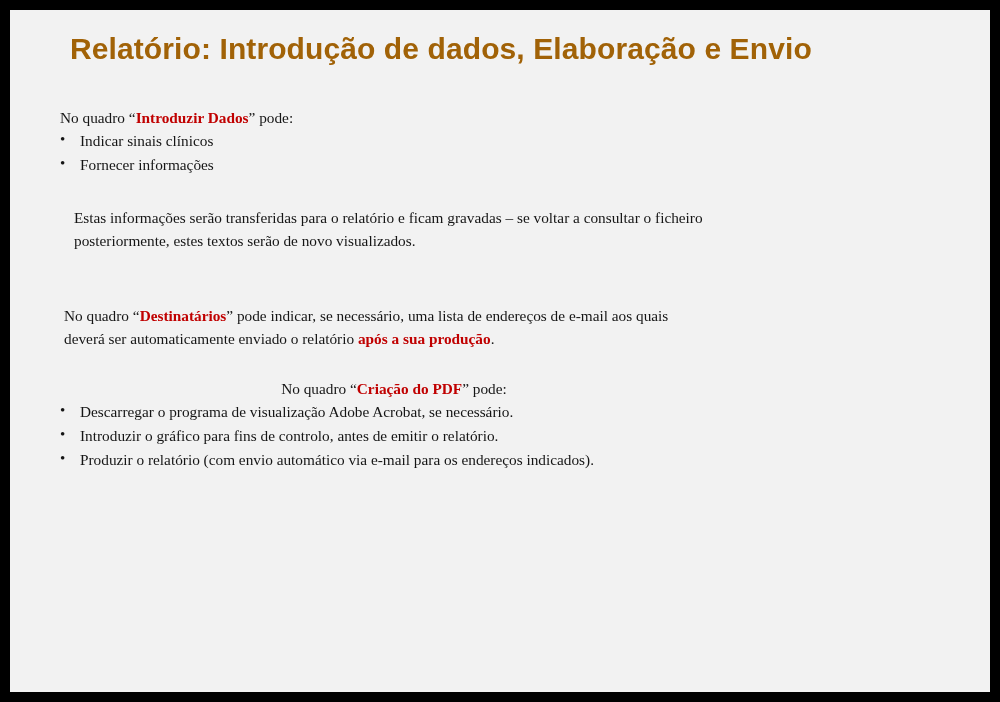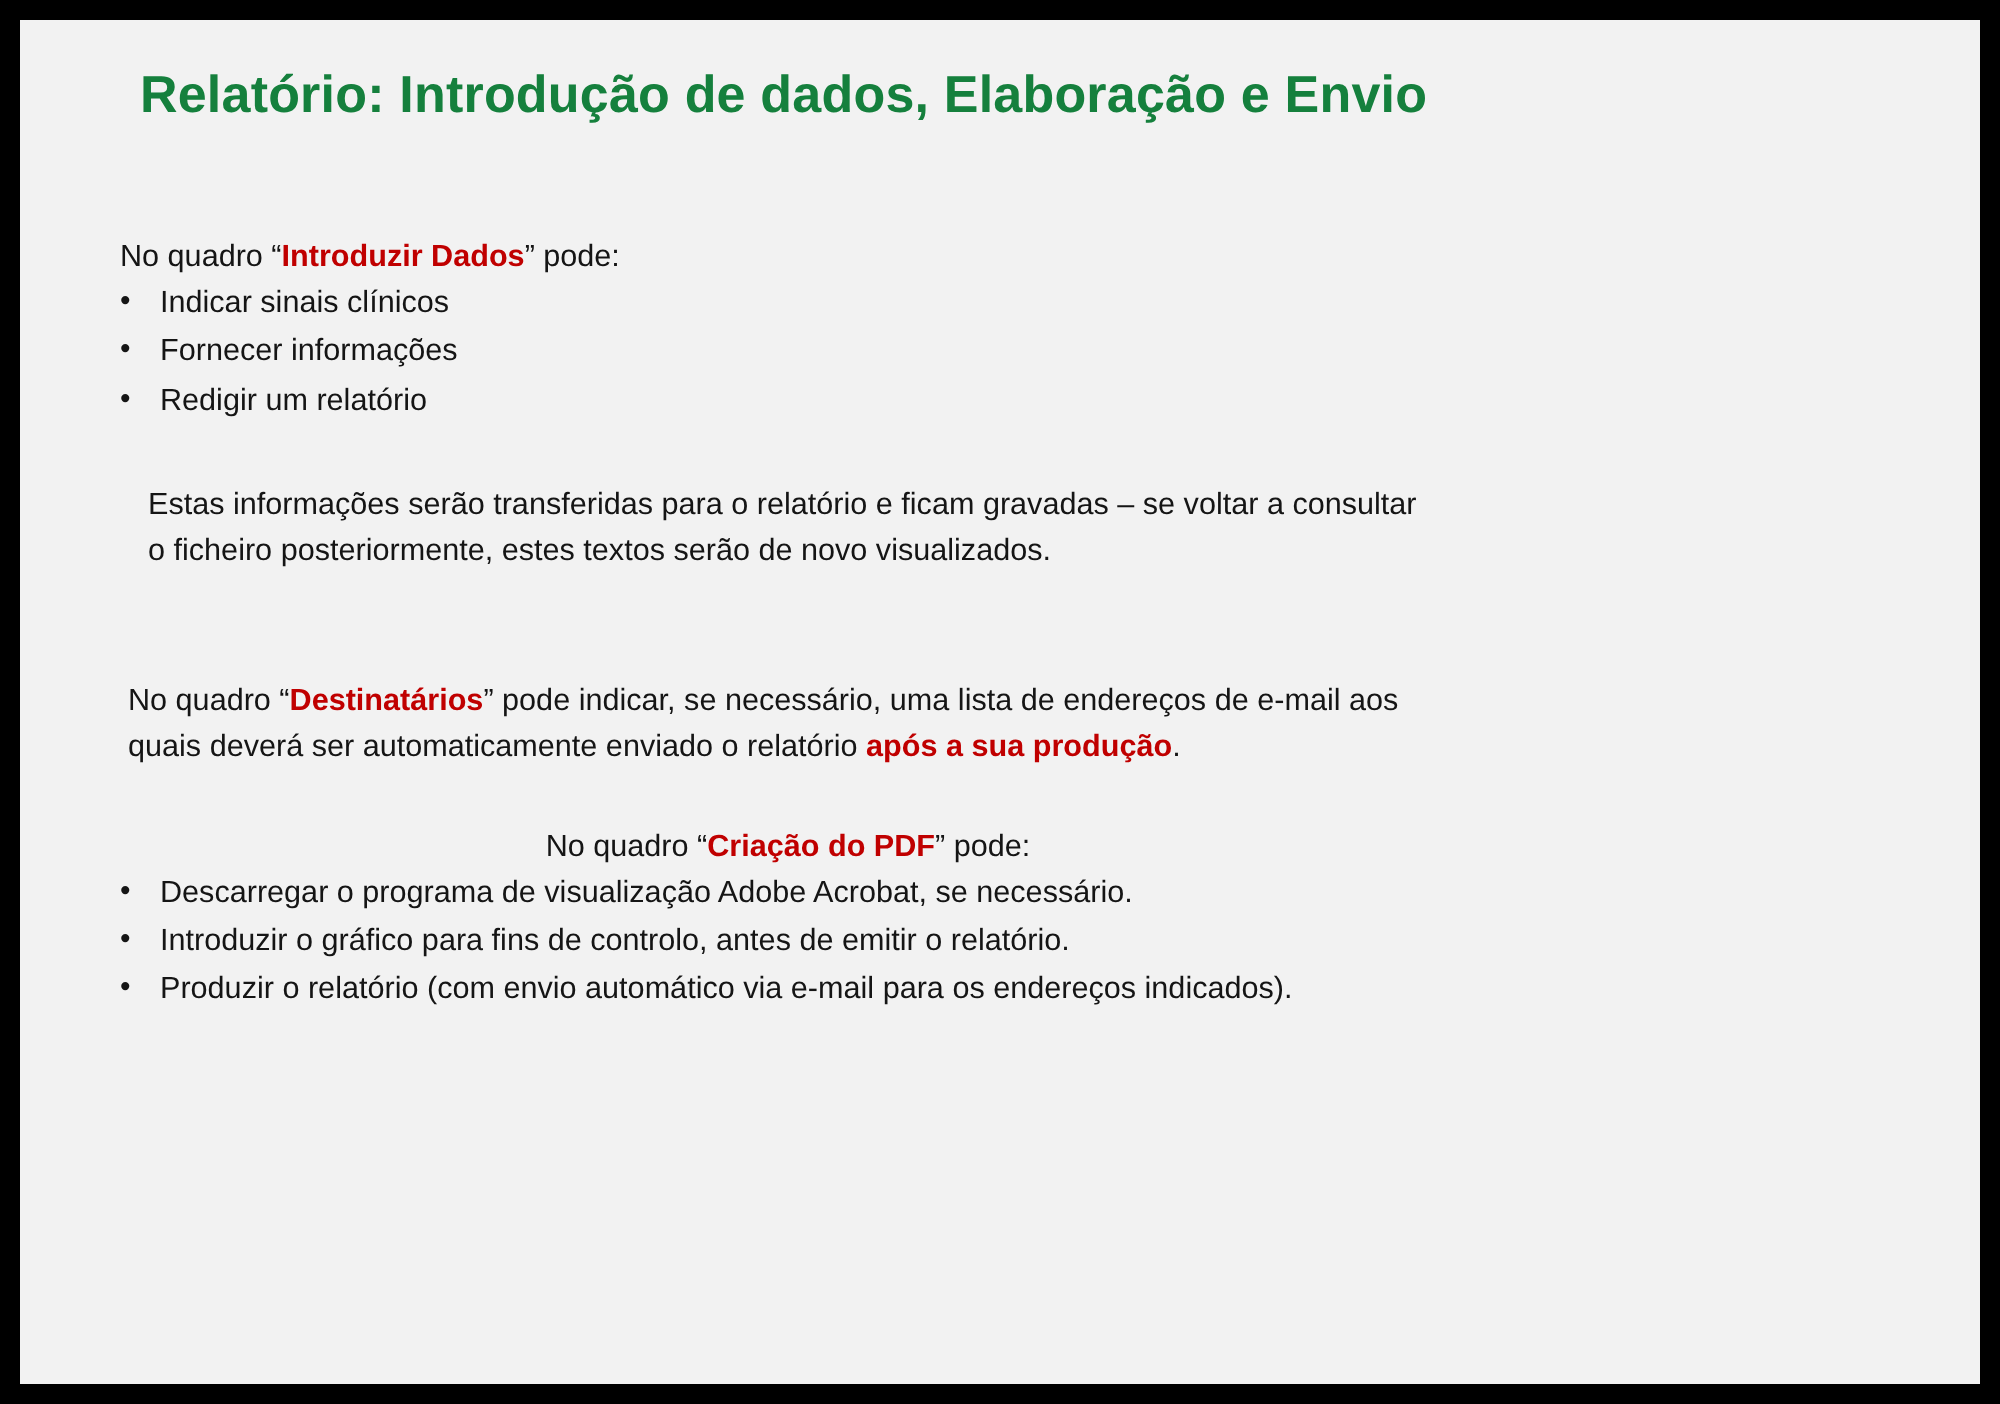--- a/index.html
+++ b/index.html
@@ -29,30 +29,31 @@
     height: 682px;
     background: #f2f2f2;
     box-sizing: border-box;
     overflow: hidden;
   }
   .slide-title {
     position: absolute;
     left: 60px;
     top: 22px;
     width: 860px;
-    font-size: 26px;
+    font-size: 30px;
     font-weight: bold;
-    color: #15803d;
+    color: #a16207;
     letter-spacing: 0.1px;
   }
   .body-area {
     position: absolute;
     left: 42px;
-    top: 107px;
+    top: 96px;
     width: 900px;
+    font-family: Liberation Serif, serif;
   }
   .para {
     font-size: 15.3px;
     color: #151515;
     line-height: 1.52;
   }
   .red {
     color: #c00000;
     font-weight: bold;
   }
@@ -121,21 +122,20 @@
 
     <div class="body-area">
 
       <div class="para intro-line block-1">
         <span>No quadro “</span><span class="red">Introduzir Dados</span><span>” pode:</span>
       </div>
 
       <ul class="bullets bullets-1">
         <li>Indicar sinais clínicos</li>
         <li>Fornecer informações</li>
-        <li>Redigir um relatório</li>
       </ul>
 
       <div class="para para-2">Estas informações serão transferidas para o relatório e ficam gravadas – se voltar a consultar o ficheiro posteriormente, estes textos serão de novo visualizados.</div>
 
       <div class="para para-3">
         <span>No quadro “</span><span class="red">Destinatários</span><span>” pode indicar, se necessário, uma lista de endereços de e-mail aos quais deverá ser automaticamente enviado o relatório </span><span class="red">após a sua produção</span><span>.</span>
       </div>
 
       <div class="para para-4">
         <span>No quadro “</span><span class="red">Criação do PDF</span><span>” pode:</span>

